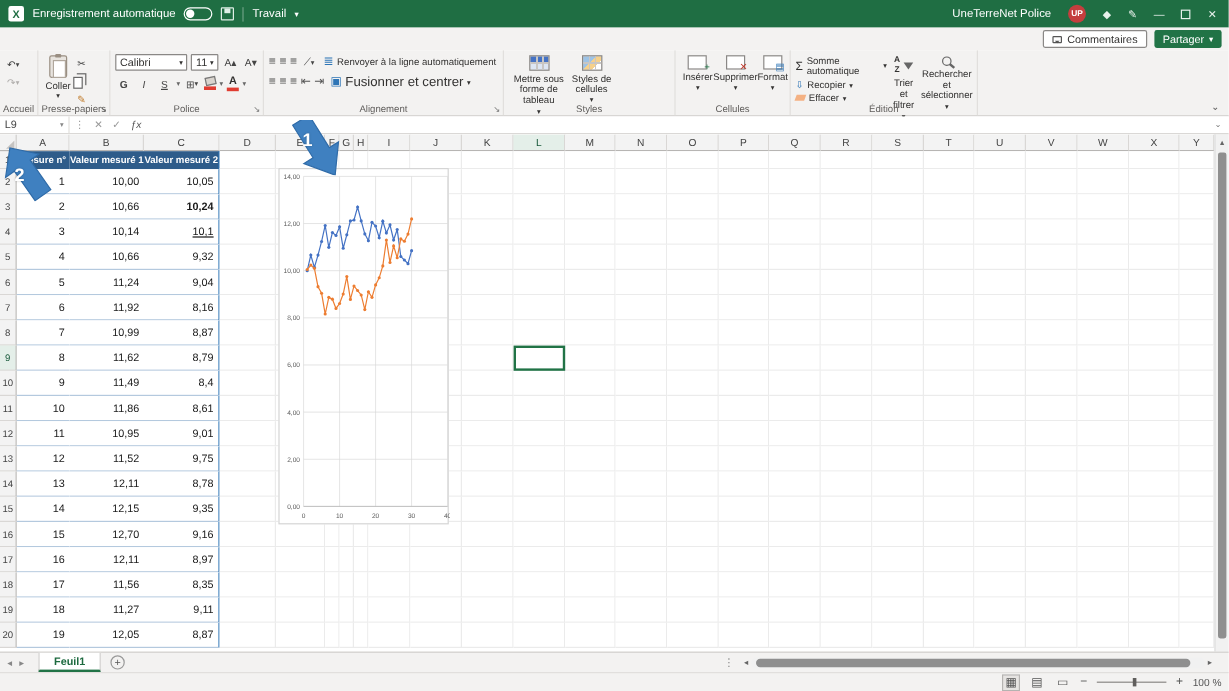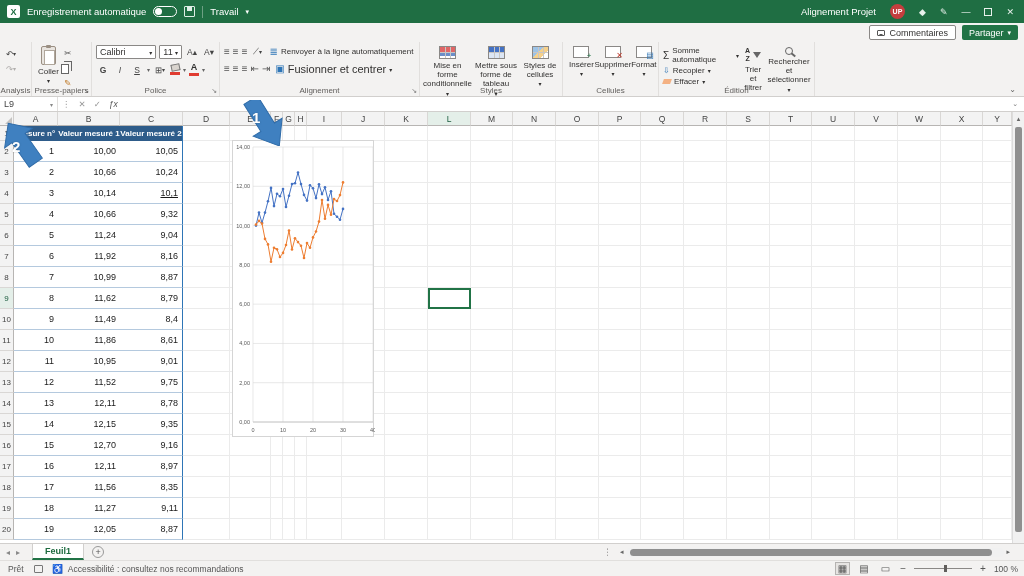--- a/index.html
+++ b/index.html
@@ -159,21 +159,21 @@
   <div class="tb-left">
     <span class="appicon">X</span>
     <span>Enregistrement automatique</span>
     <span class="toggle"></span>
     <span class="saveic"></span>
     <span class="tb-sep"></span>
     <span>Travail</span>
     <span class="caret">▾</span>
   </div>
   <div class="tb-right">
-    <span>Alignement Projet</span>
+    <span>UneTerreNet Police</span>
     <span class="avatar">UP</span>
     <span class="winbtn">◆</span>
     <span class="winbtn">✎</span>
     <span class="winbtn">—</span>
     <span class="restorebox"></span>
     <span class="winbtn">✕</span>
   </div>
 </div>
 
 <div class="tabbar">
@@ -189,21 +189,21 @@
   </div>
 </div>
 
 <div class="ribbon">
 
   <div class="rgroup" style="width:32px">
     <div class="vcol" style="margin-top:2px">
       <span class="icbtn">↶ <span style="font-size:6px">▾</span></span>
       <span class="icbtn" style="color:#b0aeac">↷ <span style="font-size:6px">▾</span></span>
     </div>
-    <div class="glabel">Analysis</div>
+    <div class="glabel">Accueil</div>
   </div>
 
   <div class="rgroup" style="width:60px">
     <div class="bigbtn">
       <span class="clipic"></span>
       <span>Coller</span>
         <span style="font-size:6px">▾</span>
     </div>
     <div class="vcol" style="margin-top:1px">
       <span class="icbtn">✂</span>
@@ -277,25 +277,20 @@
           <span style="font-size:6px">▾</span>
         </span>
       </div>
     </div>
     <span class="launcher">↘</span>
     <div class="glabel">Alignement</div>
   </div>
 
 
   <div class="rgroup" style="width:143px">
-    <div class="bigbtn" style="width:47px">
-      <span class="sgrid sg-cond"></span>
-      <span>Mise en forme conditionnelle</span>
-        <span style="font-size:6px">▾</span>
-    </div>
     <div class="bigbtn" style="width:50px">
       <span class="sgrid sg-table"></span>
       <span>Mettre sous forme de tableau</span>
         <span style="font-size:6px">▾</span>
     </div>
     <div class="bigbtn" style="width:38px">
       <span class="sgrid sg-styles"></span>
       <span>Styles de cellules</span>
         <span style="font-size:6px">▾</span>
     </div>
@@ -460,21 +455,21 @@
       <div class="cell" style="width: 43px;"></div>
       <div class="cell" style="width: 43px;"></div>
       <div class="cell" style="width: 43px;"></div>
       <div class="cell" style="width: 42px;"></div>
       <div class="cell" style="width: 29px;"></div>
     </div>
     <div class="grow" style="height: 21px;">
       <div class="row-hdr">3</div>
       <div class="tcell" style="width: 44px;">2</div>
       <div class="tcell" style="width: 62px;">10,66</div>
-      <div class="tcell c-right" style="width: 63px;">10,24</div>
+      <div class="tcell c-right" style="width: 63px; font-weight: bold;">10,24</div>
       <div class="cell" style="width: 47px;"></div>
       <div class="cell" style="width: 41px;"></div>
       <div class="cell" style="width: 12px;"></div>
       <div class="cell" style="width: 12px;"></div>
       <div class="cell" style="width: 12px;"></div>
       <div class="cell" style="width: 35px;"></div>
       <div class="cell" style="width: 43px;"></div>
       <div class="cell" style="width: 43px;"></div>
       <div class="cell" style="width: 43px;"></div>
       <div class="cell" style="width: 42px;"></div>
@@ -1089,28 +1084,20 @@
   <div class="hscroll">
     <span style="font-size:7px;color:#666">◂</span>
     <div class="hs-track">
         <div class="hs-thumb"></div>
       </div>
     <span style="font-size:7px;color:#666">▸</span>
   </div>
 </div>
 
 <div class="statusbar">
-  <div class="sb-left">
-    <span>Prêt</span>
-    <span class="macroic"></span>
-    <span style="display:flex;align-items:center;gap:4px">
-      <span style="font-size:9px">♿</span>
-      <span>Accessibilité : consultez nos recommandations</span>
-    </span>
-  </div>
   <div class="sb-right">
     <span class="viewic sel">▦</span>
     <span class="viewic">▤</span>
     <span class="viewic">▭</span>
     <span style="font-size:10px">−</span>
     <span class="zoomtrack">
         <span class="zoomthumb"></span>
       </span>
     <span style="font-size:10px">+</span>
     <span>100 %</span>

